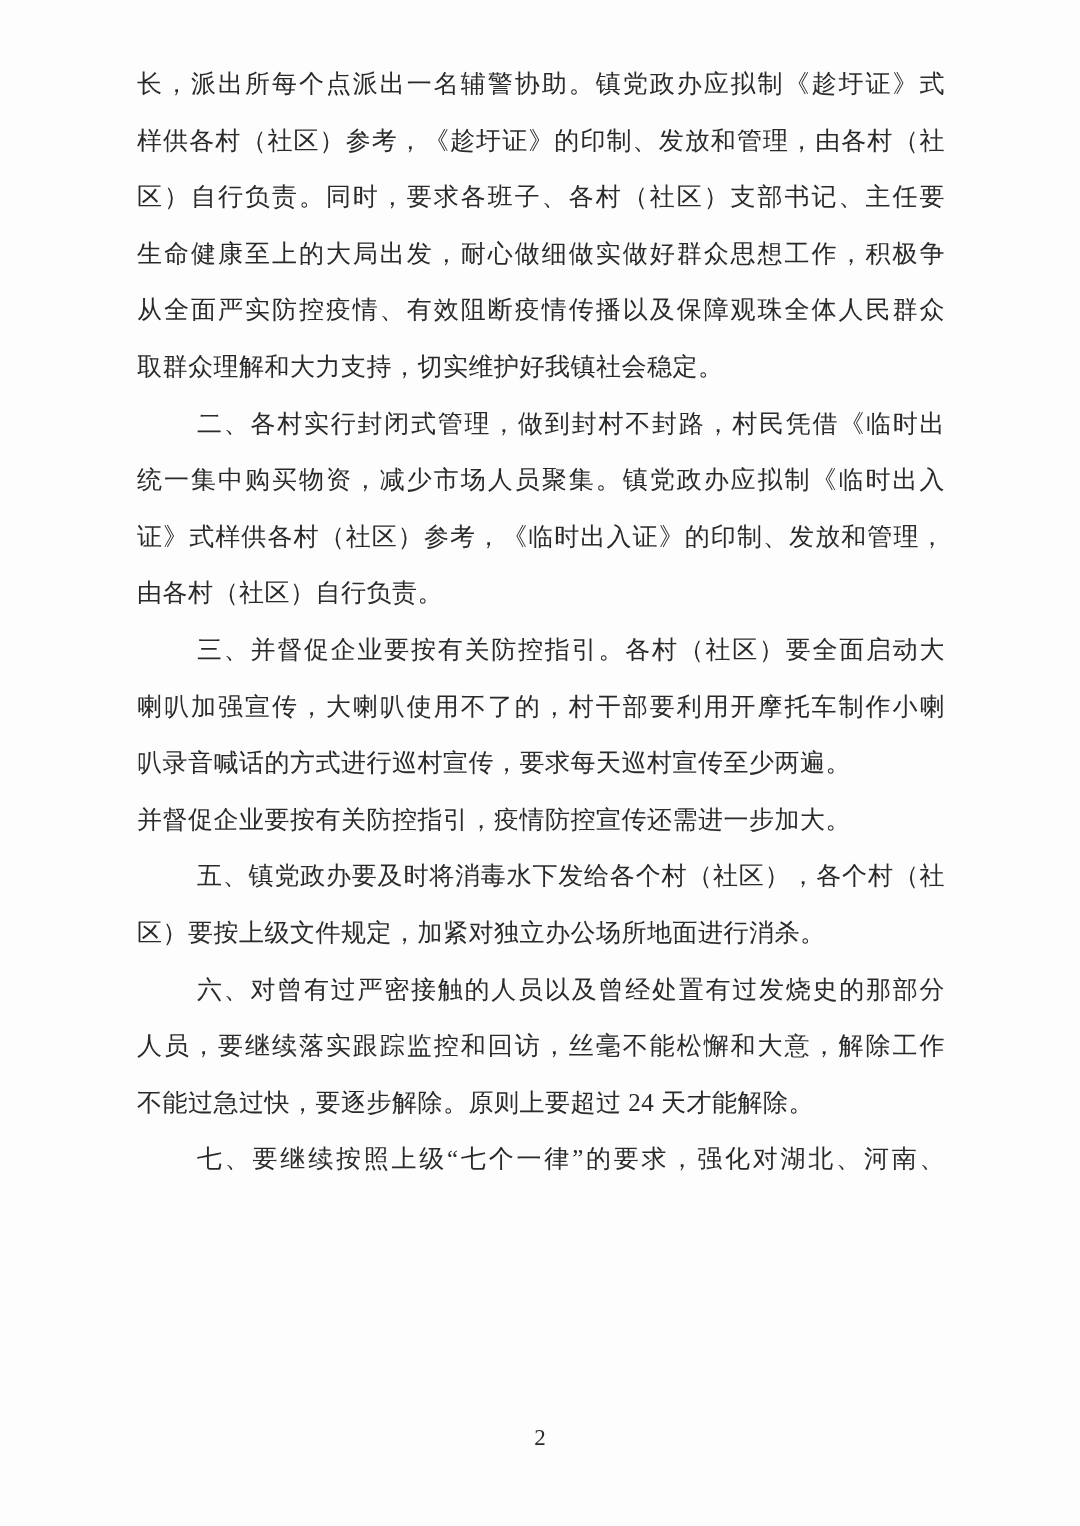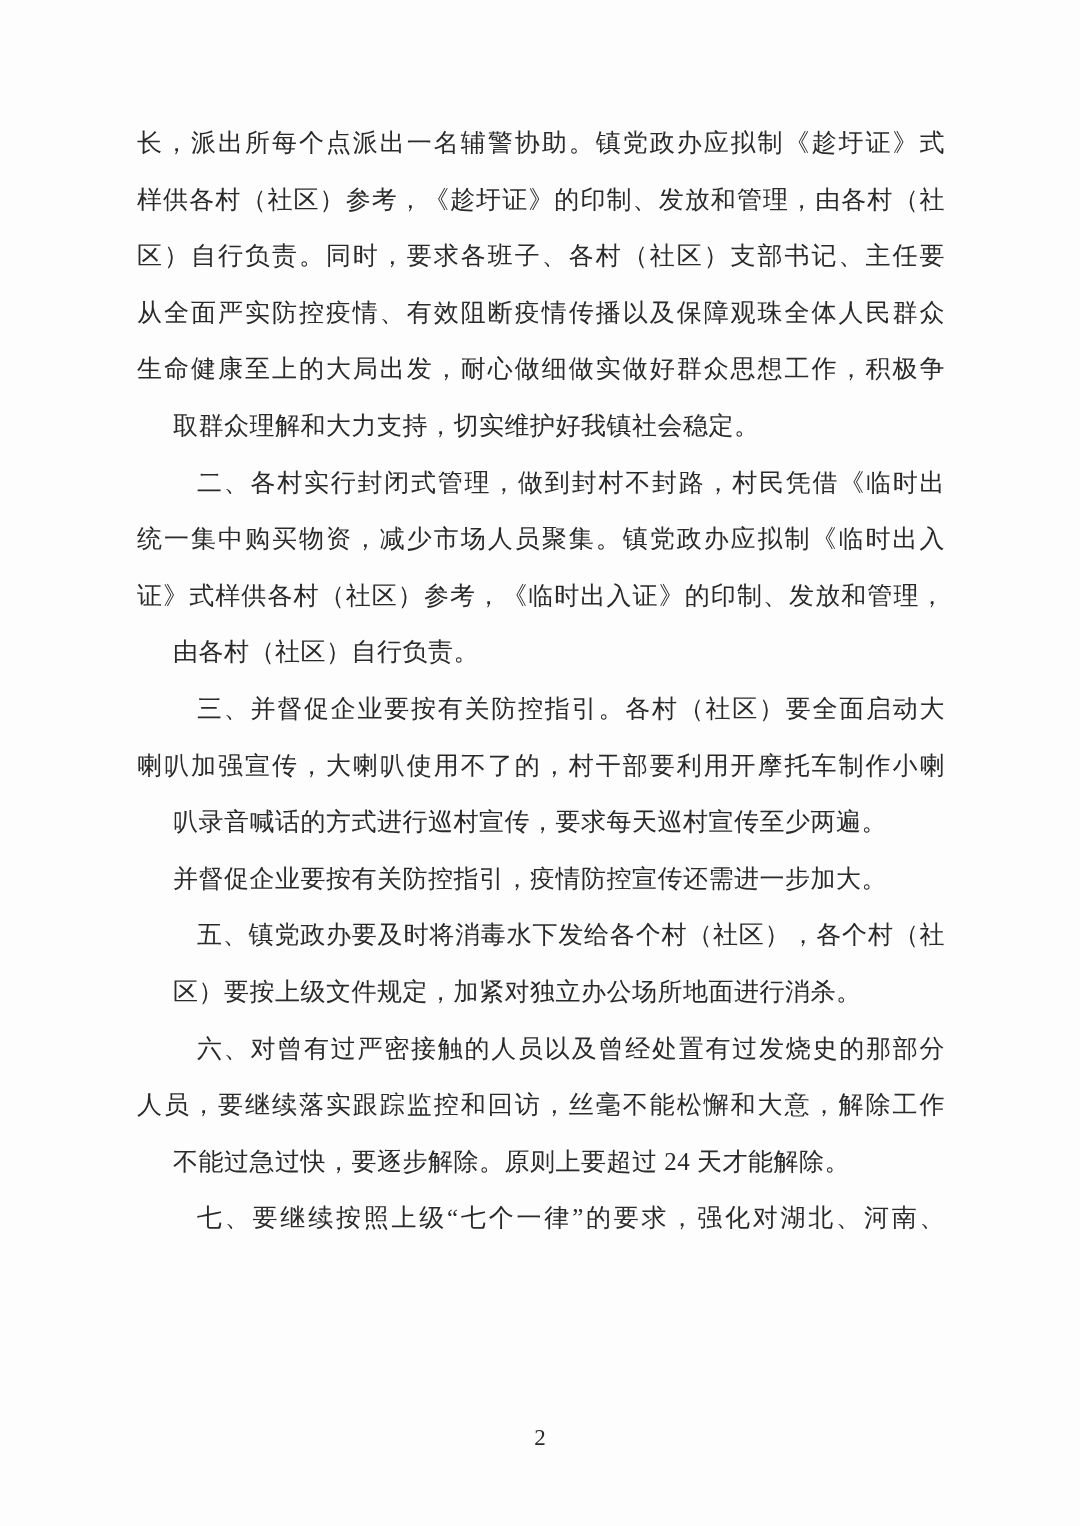--- a/index.html
+++ b/index.html
@@ -14,38 +14,37 @@
     background: var(--paper, #fdfdfd);
     overflow: hidden;
     font-family: "Liberation Serif", "DejaVu Serif", serif;
     color: var(--ink, #2a2a2a);
   }
   .doc-body {
     position: absolute;
     left: 137px;
     top: 0;
     width: 808px;
-    padding-top: 115px;
+    padding-top: 56px;
     font-size: 25px;
     line-height: 56.6px;
     letter-spacing: 0.5px;
   }
   .line {
     text-align: justify;
     text-align-last: justify;
     -moz-text-align-last: justify;
     text-justify: inter-character;
     white-space: normal;
   }
   .line.indent {
     text-indent: 60px;
   }
   .line.last {
     text-align-last: left;
-    margin-left: 36px;
     -moz-text-align-last: left;
   }
   .page-number {
     position: absolute;
     left: 0;
     top: 1424px;
     width: 100%;
     text-align: center;
     font-size: 23px;
     line-height: 28px;
@@ -53,22 +52,22 @@
   }
 </style>
 </head>
 <body>
 
 <div class="page" style="--ink: #2a2a2a; --paper: #fdfdfd;">
   <div class="doc-body">
       <div class="line">长，派出所每个点派出一名辅警协助。镇党政办应拟制《趁圩证》式</div>
       <div class="line">样供各村（社区）参考，《趁圩证》的印制、发放和管理，由各村（社</div>
       <div class="line">区）自行负责。同时，要求各班子、各村（社区）支部书记、主任要</div>
+      <div class="line">生命健康至上的大局出发，耐心做细做实做好群众思想工作，积极争</div>
       <div class="line">从全面严实防控疫情、有效阻断疫情传播以及保障观珠全体人民群众</div>
-      <div class="line">生命健康至上的大局出发，耐心做细做实做好群众思想工作，积极争</div>
       <div class="line last">取群众理解和大力支持，切实维护好我镇社会稳定。</div>
       <div class="line indent">二、各村实行封闭式管理，做到封村不封路，村民凭借《临时出</div>
       <div class="line">统一集中购买物资，减少市场人员聚集。镇党政办应拟制《临时出入</div>
       <div class="line">证》式样供各村（社区）参考，《临时出入证》的印制、发放和管理，</div>
       <div class="line last">由各村（社区）自行负责。</div>
       <div class="line indent">三、并督促企业要按有关防控指引。各村（社区）要全面启动大</div>
       <div class="line">喇叭加强宣传，大喇叭使用不了的，村干部要利用开摩托车制作小喇</div>
       <div class="line last">叭录音喊话的方式进行巡村宣传，要求每天巡村宣传至少两遍。</div>
       <div class="line last">并督促企业要按有关防控指引，疫情防控宣传还需进一步加大。</div>
       <div class="line indent">五、镇党政办要及时将消毒水下发给各个村（社区），各个村（社</div>

